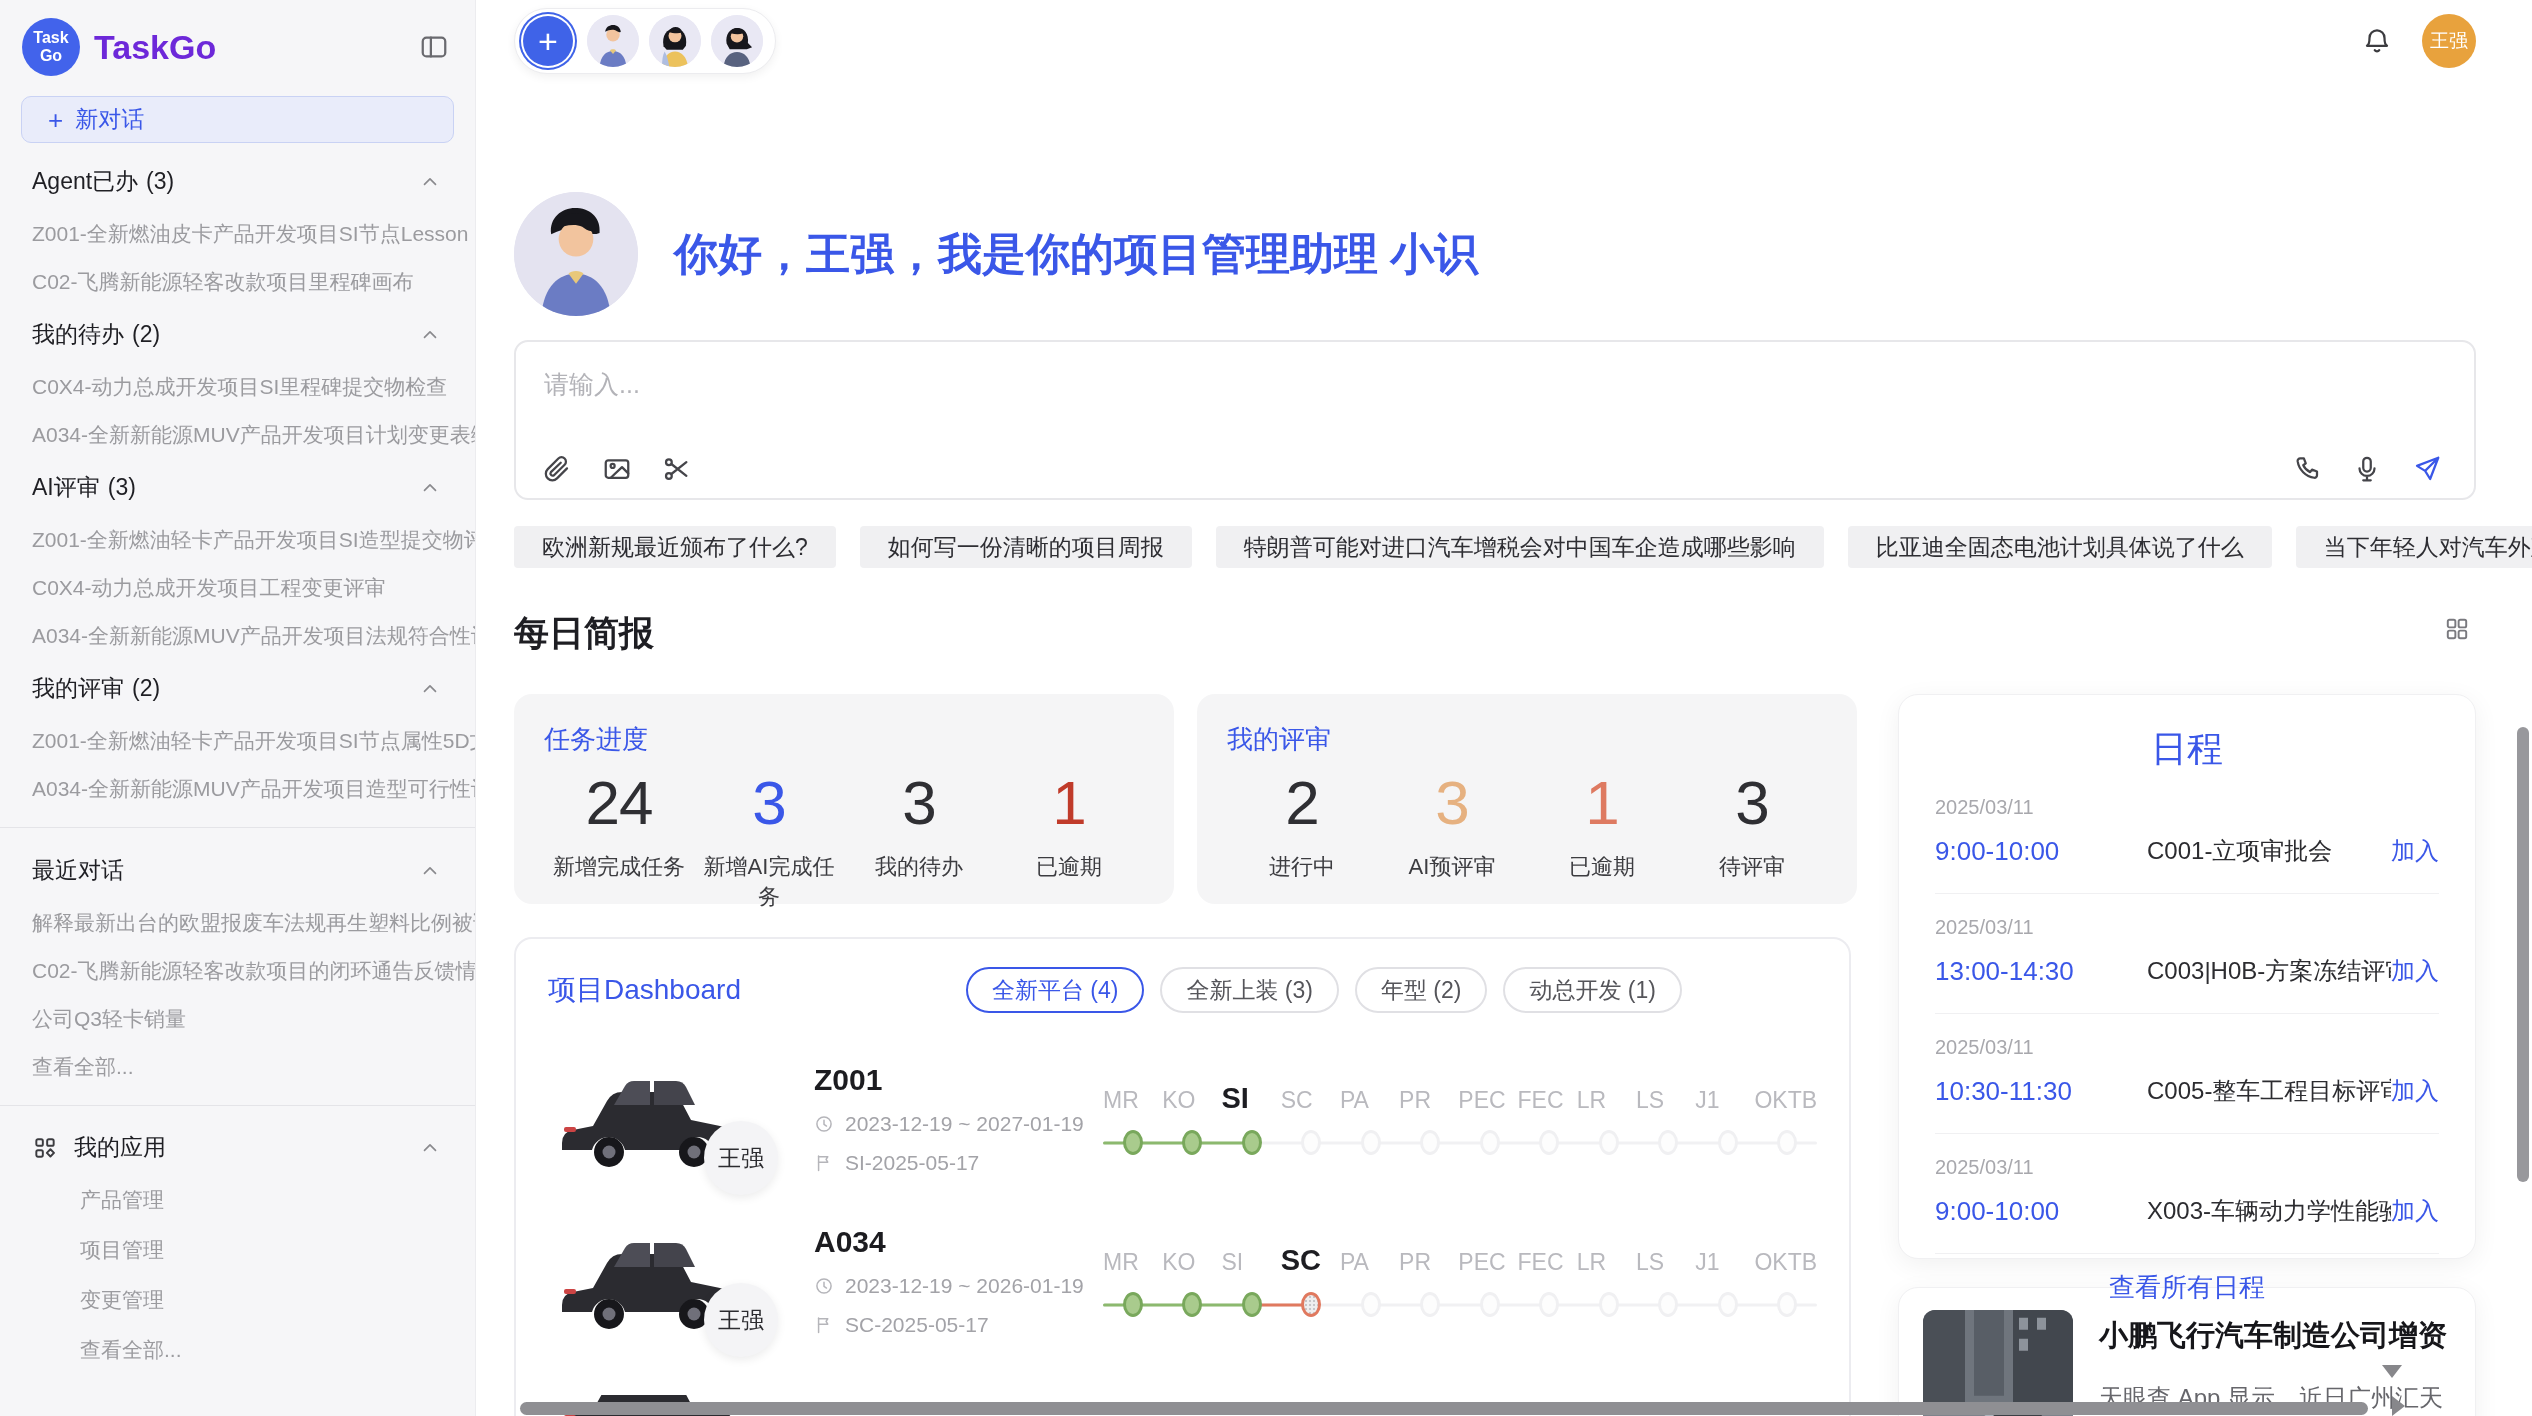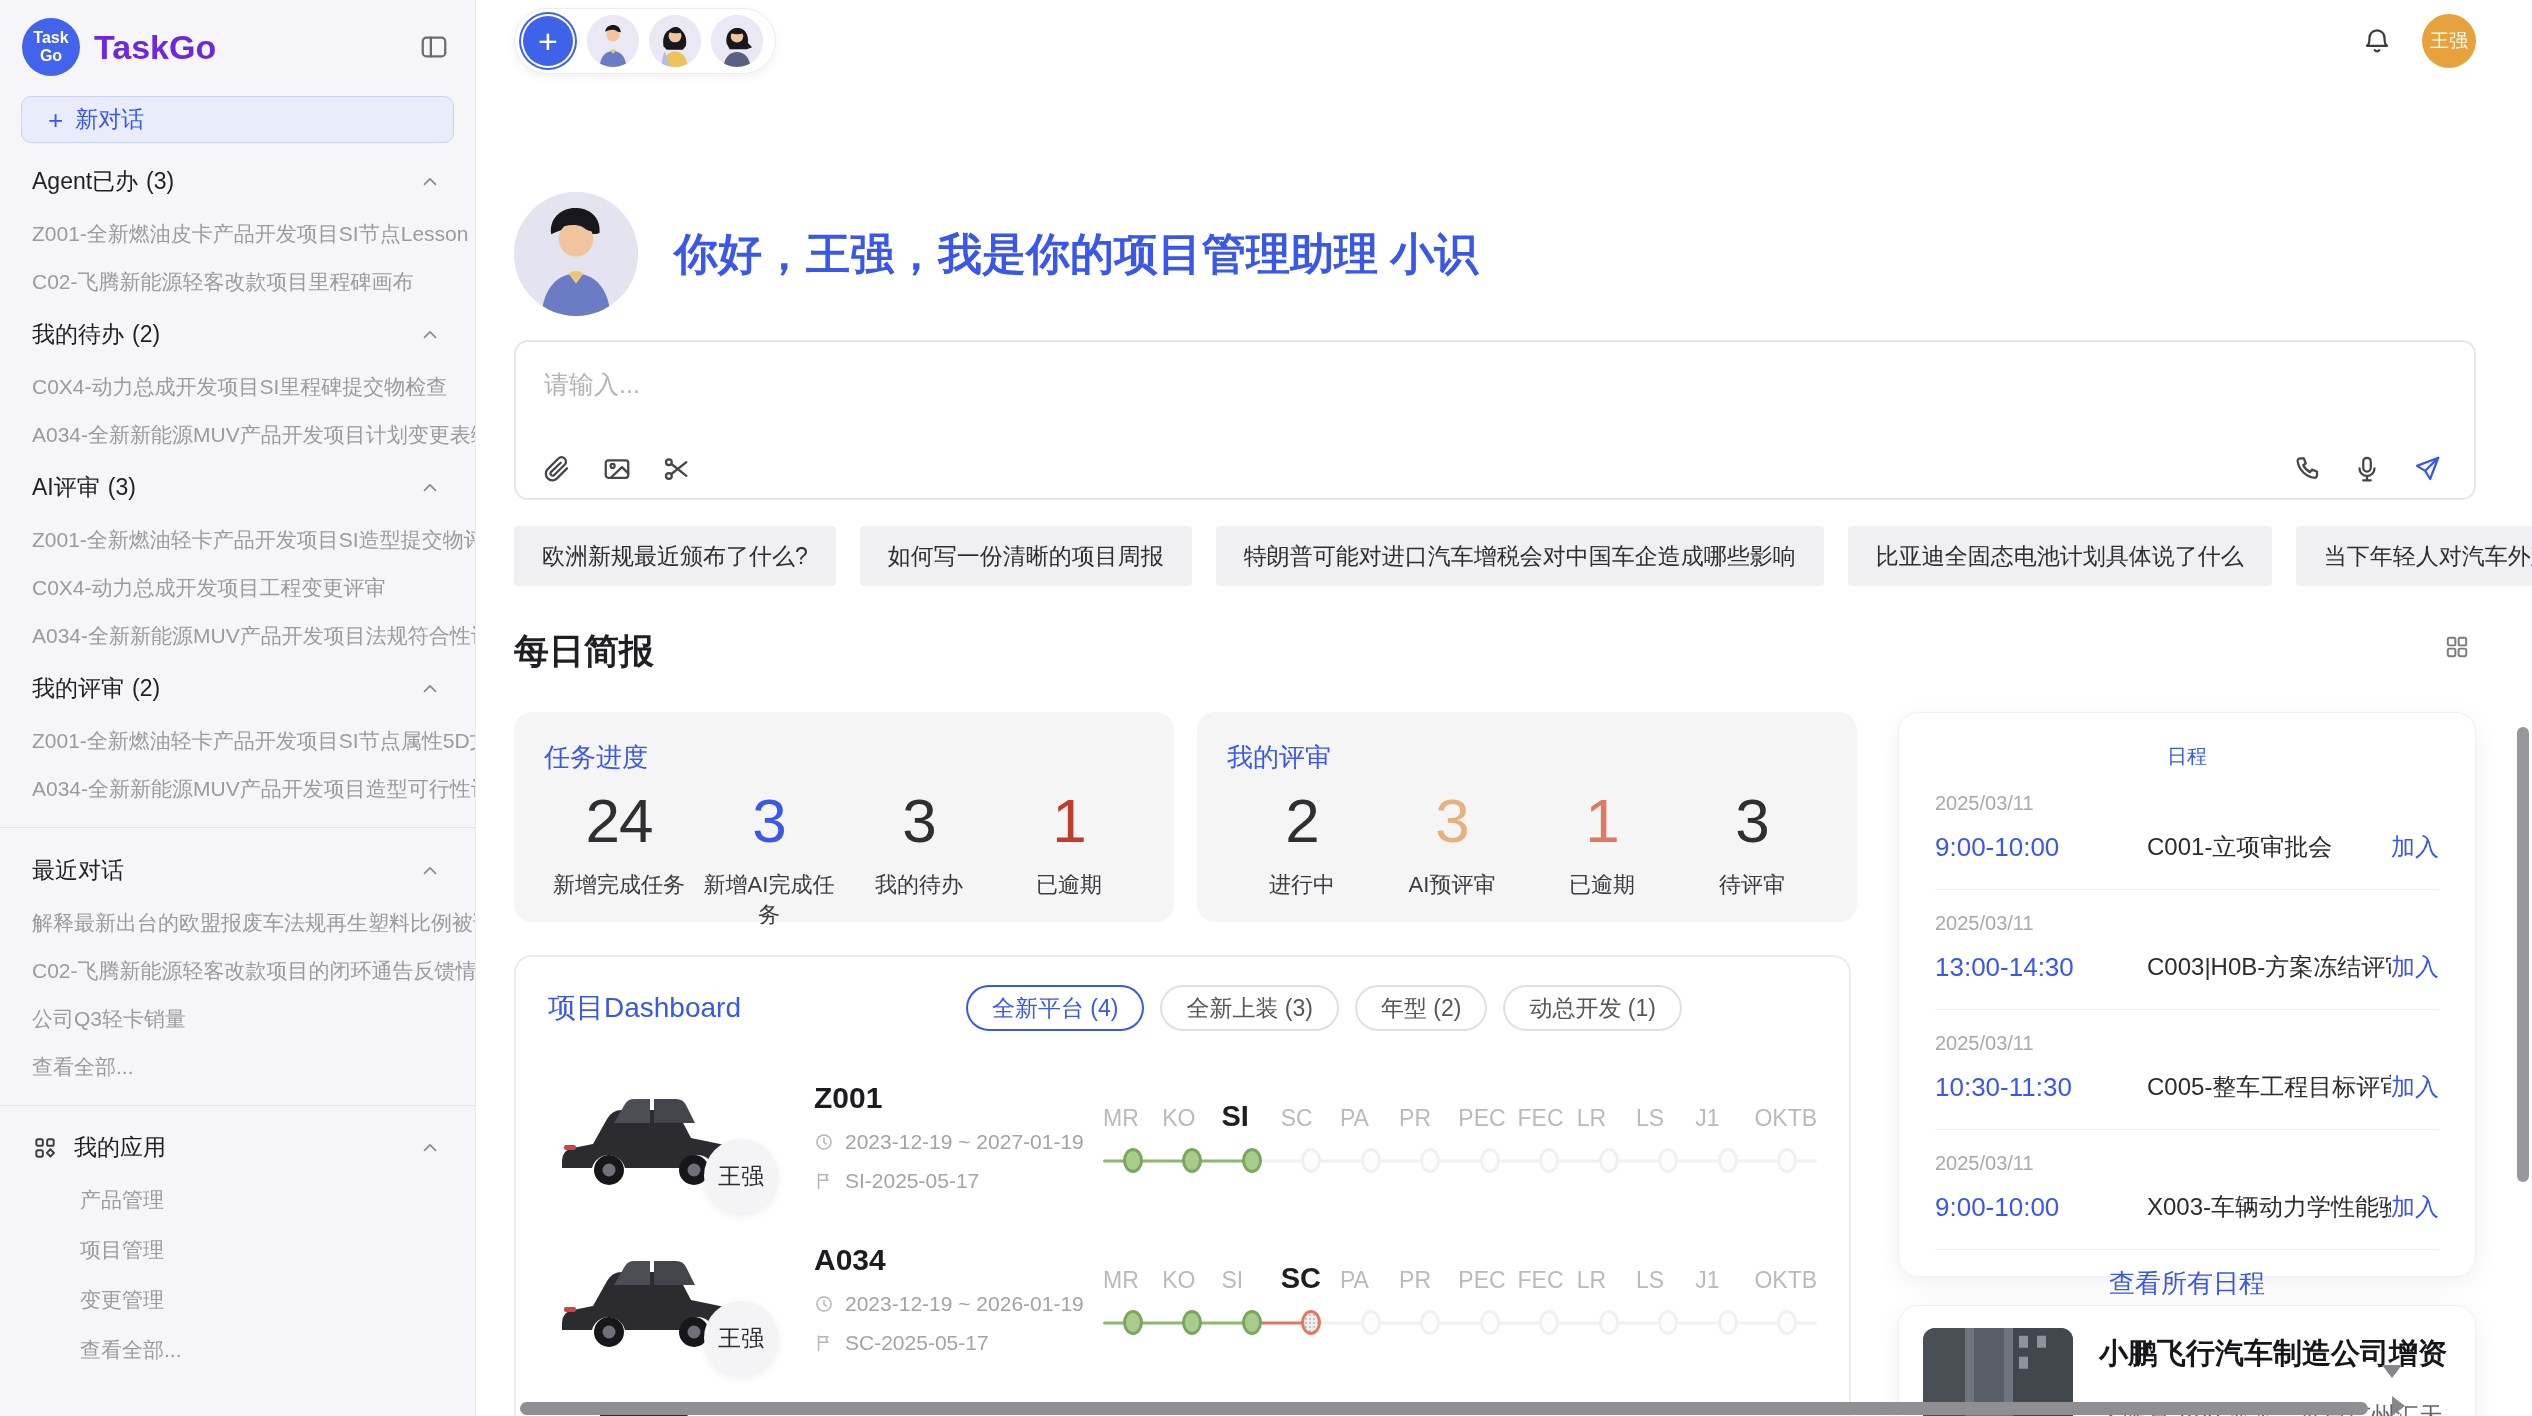--- a/index.html
+++ b/index.html
@@ -48,21 +48,21 @@
 
   .composer{margin-top:24px;height:160px;border:2px solid #e7e7ea;border-radius:14px;position:relative;padding:26px 28px;cursor:text;}
   .placeholder{font-size:25px;color:#b3b3b8;}
   .composer-tools{position:absolute;left:26px;right:32px;bottom:14px;display:flex;align-items:center;gap:30px;}
   .composer-tools .icn{cursor:pointer;}
   .composer-tools .icn svg{width:30px;height:30px;stroke:#45454a;}
   .composer-tools .push{margin-left:auto;}
   .composer-tools .send svg{stroke:var(--accent);}
 
   .chips{display:flex;gap:24px;margin-top:26px;}
-  .chip{background:#f0f0f2;border:none;border-radius:4px;padding:0 28px;height:60px;display:flex;align-items:center;font-size:23px;color:#2e2e33;white-space:nowrap;cursor:pointer;font-family:inherit;}
+  .chip{background:#f0f0f2;border:none;border-radius:4px;padding:0 28px;height:42px;display:flex;align-items:center;font-size:23px;color:#2e2e33;white-space:nowrap;cursor:pointer;font-family:inherit;}
 
   .briefing-head{position:relative;margin-top:42px;height:48px;}
   .briefing-title{font-size:35px;font-weight:700;color:#1e1e23;}
   .layout-btn{position:absolute;right:6px;top:6px;cursor:pointer;}
   .layout-btn svg{stroke:#7a7a7f;}
 
   .columns{display:flex;gap:47px;margin-top:36px;align-items:flex-start;}
   .col-left{width:1337px;flex-shrink:0;}
   .col-right{flex:1;min-width:0;}
 
@@ -101,21 +101,21 @@
   .tline.base{left:0;right:0;background:#f1f1f3;}
   .tline.green{left:0;background:var(--green);}
   .tline.salmon{background:var(--salmon);}
   .dot{width:20px;height:25px;border-radius:50%;background:#fdfdfd;border:3px solid #f0f0f2;position:relative;z-index:1;}
   .dot.done{background:#a9cb8d;border-color:#79a85c;}
   .dot.overdue{border-color:var(--salmon);background:#eeeeef;background-image:radial-gradient(#c6c6c9 1px,transparent 1.2px);background-size:4px 4px;}
   .peek{width:190px;height:22px;overflow:hidden;margin-top:58px;}
   .peek svg{width:190px;height:112px;margin-top:-48px;}
 
   .sch-card{background:#fff;border:1px solid #f0f0f2;border-radius:20px;box-shadow:0 6px 26px rgba(0,0,0,.06);padding:30px 36px 24px;height:565px;}
-  .sch-title{text-align:center;color:var(--accent);font-size:20px;}
+  .sch-title{text-align:center;color:var(--accent);font-size:36px;}
   .sch-item{padding:22px 0 26px;border-bottom:1px solid #f0f0f2;}
   .sch-item:last-of-type{border-bottom:1px solid #f0f0f2;}
   .sch-date{font-size:20px;color:#a8a8ad;}
   .sch-row{display:flex;align-items:center;margin-top:16px;}
   .sch-time{width:212px;font-size:26px;color:var(--accent);font-weight:500;flex-shrink:0;}
   .sch-name{flex:1;font-size:24px;color:#2c2c30;white-space:nowrap;overflow:hidden;}
   .sch-join{font-size:24px;color:var(--accent);cursor:pointer;flex-shrink:0;}
   .sch-viewall{text-align:center;color:var(--accent);font-size:26px;margin-top:16px;cursor:pointer;}
 
   .news-card{margin-top:28px;background:#fff;border:1px solid #f0f0f2;border-radius:20px;box-shadow:0 6px 26px rgba(0,0,0,.06);padding:22px 24px;display:flex;gap:26px;height:230px;cursor:pointer;}

